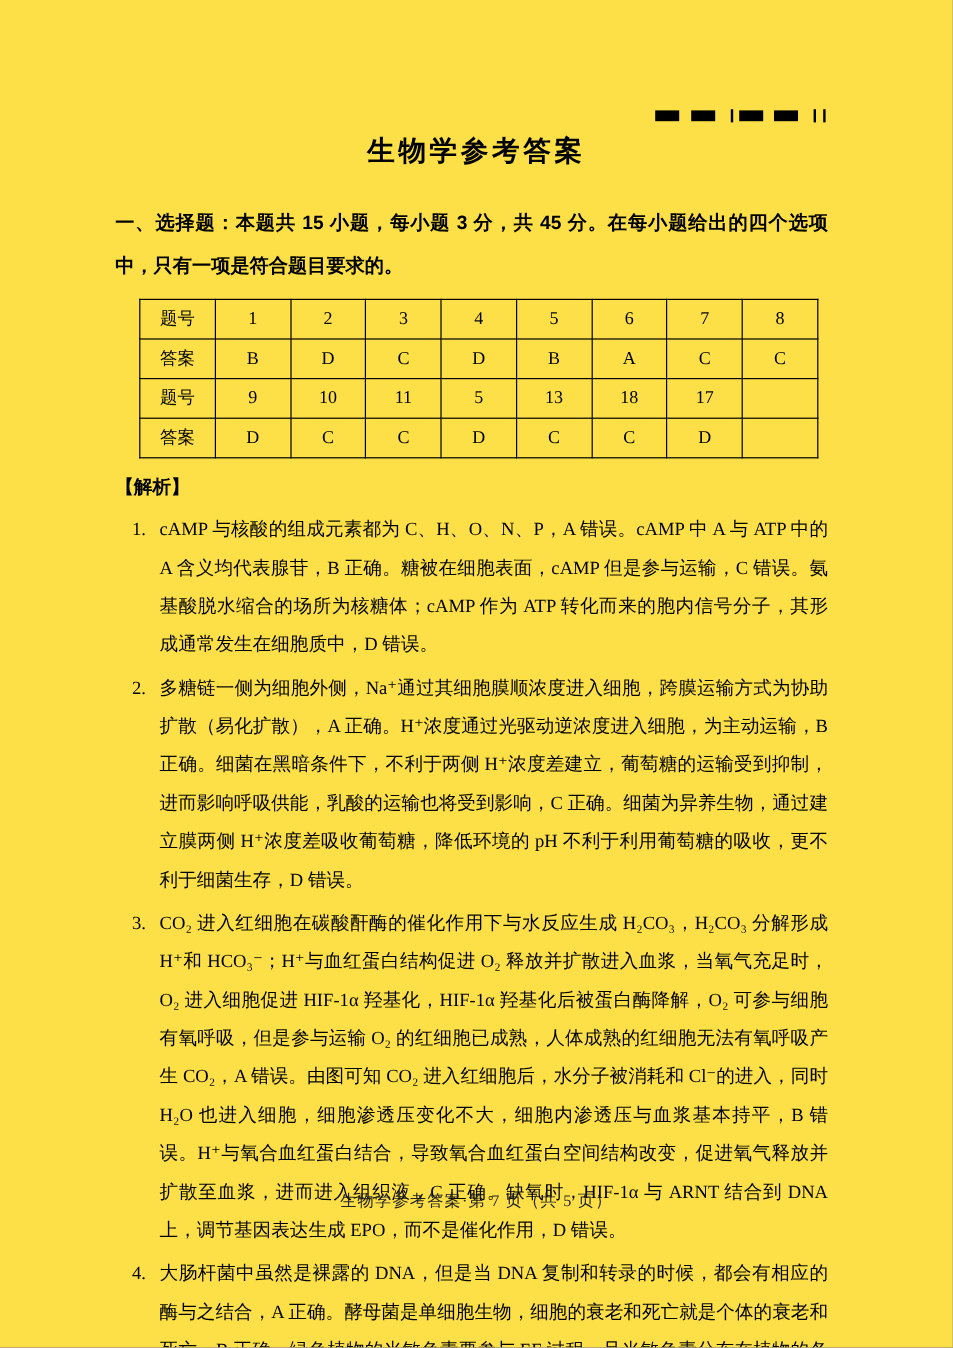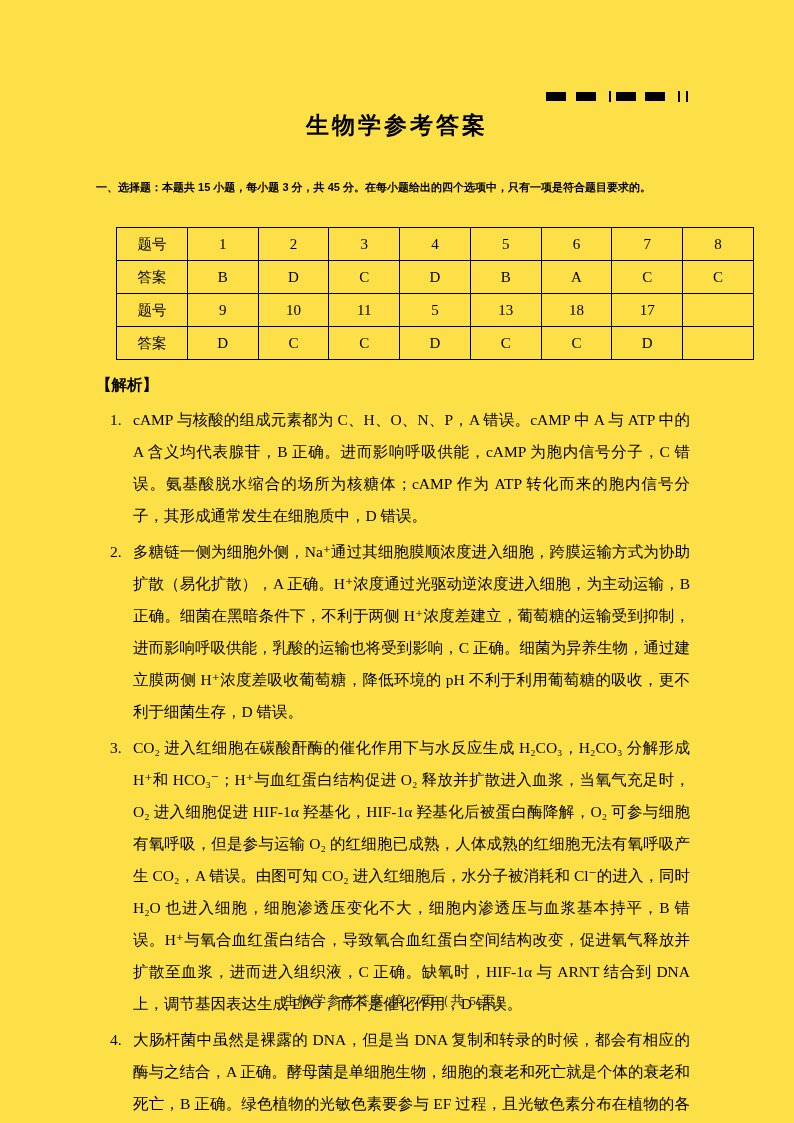--- a/index.html
+++ b/index.html
@@ -31,28 +31,28 @@
     font-family:"Liberation Serif","DejaVu Serif",serif;
   }
   
   .content{
     padding:28px 104px 0 96px;
     font-size:15.5px;line-height:32px;
   }
   .section-heading{
     font-family:"Liberation Sans","DejaVu Sans",sans-serif;
     font-weight:bold;
-    font-size:11px;line-height:36px;
+    font-size:16px;line-height:36px;
     text-align:justify;
   }
   
   table.answers{
     border-collapse:collapse;
-    width:638px;
-    margin:22px 0 0 20px;
+    width:566px;
+    margin:8px 0 0 20px;
     table-layout:fixed;
     padding-left:20px;
   }
   table.answers td{
     border:1.5px solid #000;
     height:30px;
     text-align:center;
     vertical-align:middle;
     font-size:15px;
     padding:0;
@@ -157,21 +157,21 @@
           <td>D</td>
           <td></td>
         </tr>
       </tbody>
     </table>
 
     <div class="analysis-label">【解析】</div>
 
     <div class="item">
       <span class="num">1.</span>
-      <span>cAMP 与核酸的组成元素都为 C、H、O、N、P，A 错误。cAMP 中 A 与 ATP 中的 A 含义均代表腺苷，B 正确。进而影响呼吸供能，cAMP 为胞内信号分子，C 错误。氨基酸脱水缩合的场所为核糖体；cAMP 作为 ATP 转化而来的胞内信号分子，其形成通常发生在细胞质中，D 错误。</span>
+      <span>cAMP 与核酸的组成元素都为 C、H、O、N、P，A 错误。cAMP 中 A 与 ATP 中的 A 含义均代表腺苷，B 正确。糖被在细胞表面，cAMP 但是参与运输，C 错误。氨基酸脱水缩合的场所为核糖体；cAMP 作为 ATP 转化而来的胞内信号分子，其形成通常发生在细胞质中，D 错误。</span>
     </div>
 
     <div class="item">
       <span class="num">2.</span>
       <span>多糖链一侧为细胞外侧，Na⁺通过其细胞膜顺浓度进入细胞，跨膜运输方式为协助扩散（易化扩散），A 正确。H⁺浓度通过光驱动逆浓度进入细胞，为主动运输，B 正确。细菌在黑暗条件下，不利于两侧 H⁺浓度差建立，葡萄糖的运输受到抑制，进而影响呼吸供能，乳酸的运输也将受到影响，C 正确。细菌为异养生物，通过建立膜两侧 H⁺浓度差吸收葡萄糖，降低环境的 pH 不利于利用葡萄糖的吸收，更不利于细菌生存，D 错误。</span>
     </div>
 
     <div class="item">
       <span class="num">3.</span>
       <span>CO₂ 进入红细胞在碳酸酐酶的催化作用下与水反应生成 H₂CO₃，H₂CO₃ 分解形成 H⁺和 HCO₃⁻；H⁺与血红蛋白结构促进 O₂ 释放并扩散进入血浆，当氧气充足时，O₂ 进入细胞促进 HIF-1α 羟基化，HIF-1α 羟基化后被蛋白酶降解，O₂ 可参与细胞有氧呼吸，但是参与运输 O₂ 的红细胞已成熟，人体成熟的红细胞无法有氧呼吸产生 CO₂，A 错误。由图可知 CO₂ 进入红细胞后，水分子被消耗和 Cl⁻的进入，同时 H₂O 也进入细胞，细胞渗透压变化不大，细胞内渗透压与血浆基本持平，B 错误。H⁺与氧合血红蛋白结合，导致氧合血红蛋白空间结构改变，促进氧气释放并扩散至血浆，进而进入组织液，C 正确。缺氧时，HIF-1α 与 ARNT 结合到 DNA 上，调节基因表达生成 EPO，而不是催化作用，D 错误。</span>

